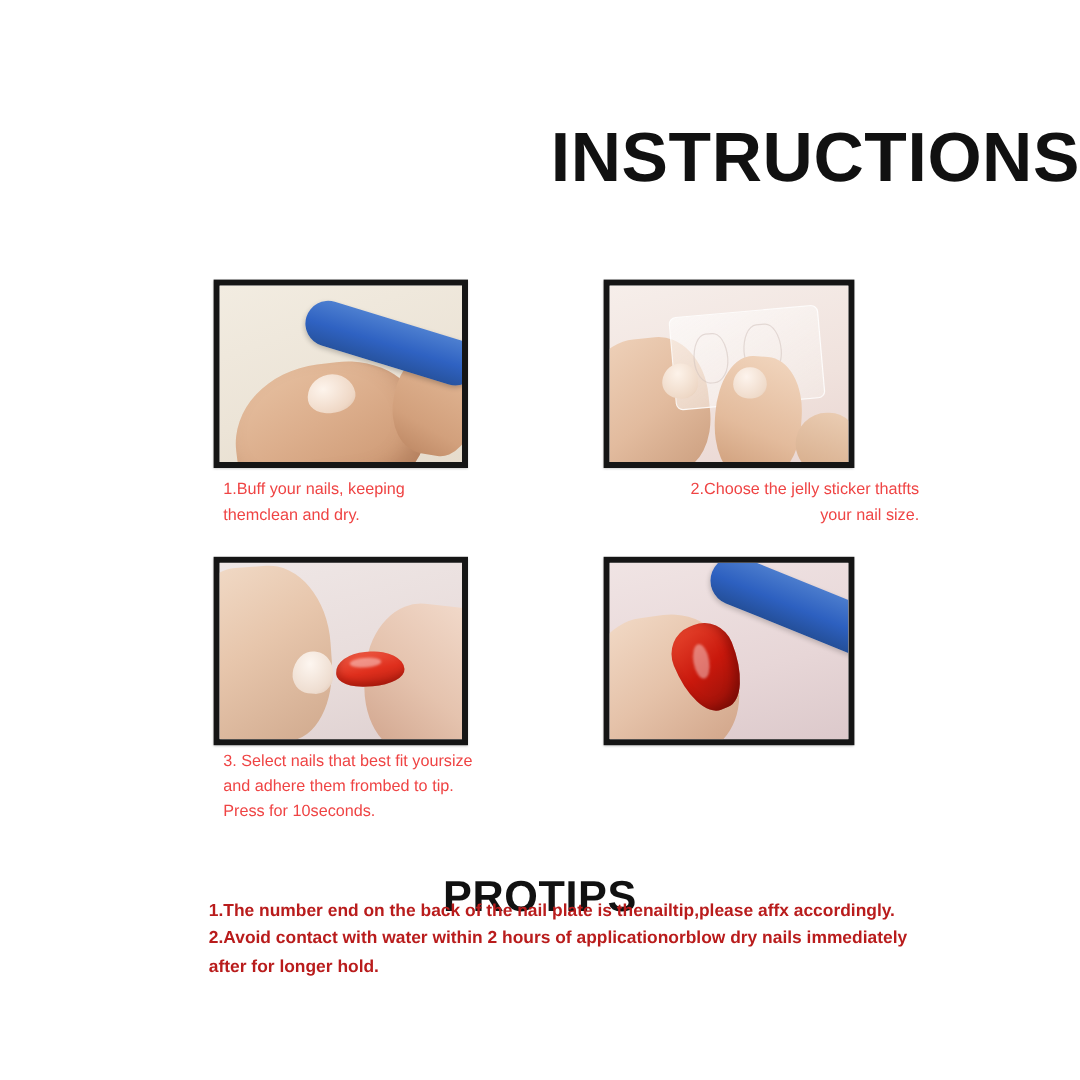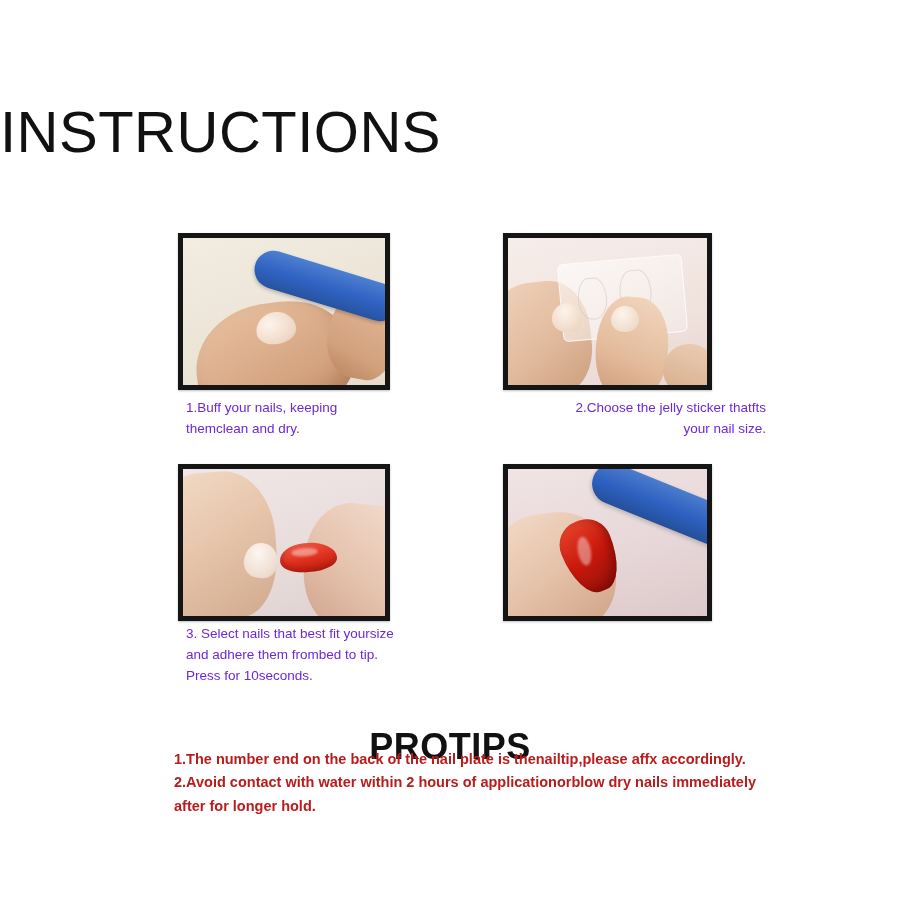--- a/index.html
+++ b/index.html
@@ -22,23 +22,23 @@
     inset: 0;
     background: #ffffff;
   }
 
   
   .title {
     position: absolute;
     left: 0;
     right: 0;
     top: 103px;
-    text-align: left;
+    text-align: right;
     font-size: 58px;
-    font-weight: normal;
+    font-weight: bold;
     letter-spacing: 0.5px;
     color: #111111;
     line-height: 1;
   }
 
   .protips-title {
     position: absolute;
     left: 0;
     right: 0;
     top: 694px;
@@ -300,21 +300,21 @@
     border-radius: 22px;
     transform: rotate(22deg);
     box-shadow: 0 2px 4px rgba(0,0,0,0.2);
   }
 
   
   .caption {
     position: absolute;
     font-size: 13.5px;
     line-height: 1.55;
-    color: #6d28d9;
+    color: #ef4444;
     white-space: pre-line;
     font-weight: normal;
   }
   .cap1 { left: 186px; top: 398px; width: 260px; }
   .cap2 { left: 506px; top: 398px; width: 260px; text-align: right; }
   .cap3 { left: 186px; top: 624px; width: 270px; }
   .cap4 { left: 506px; top: 624px; width: 260px; }
 
   
   .protips-body {

